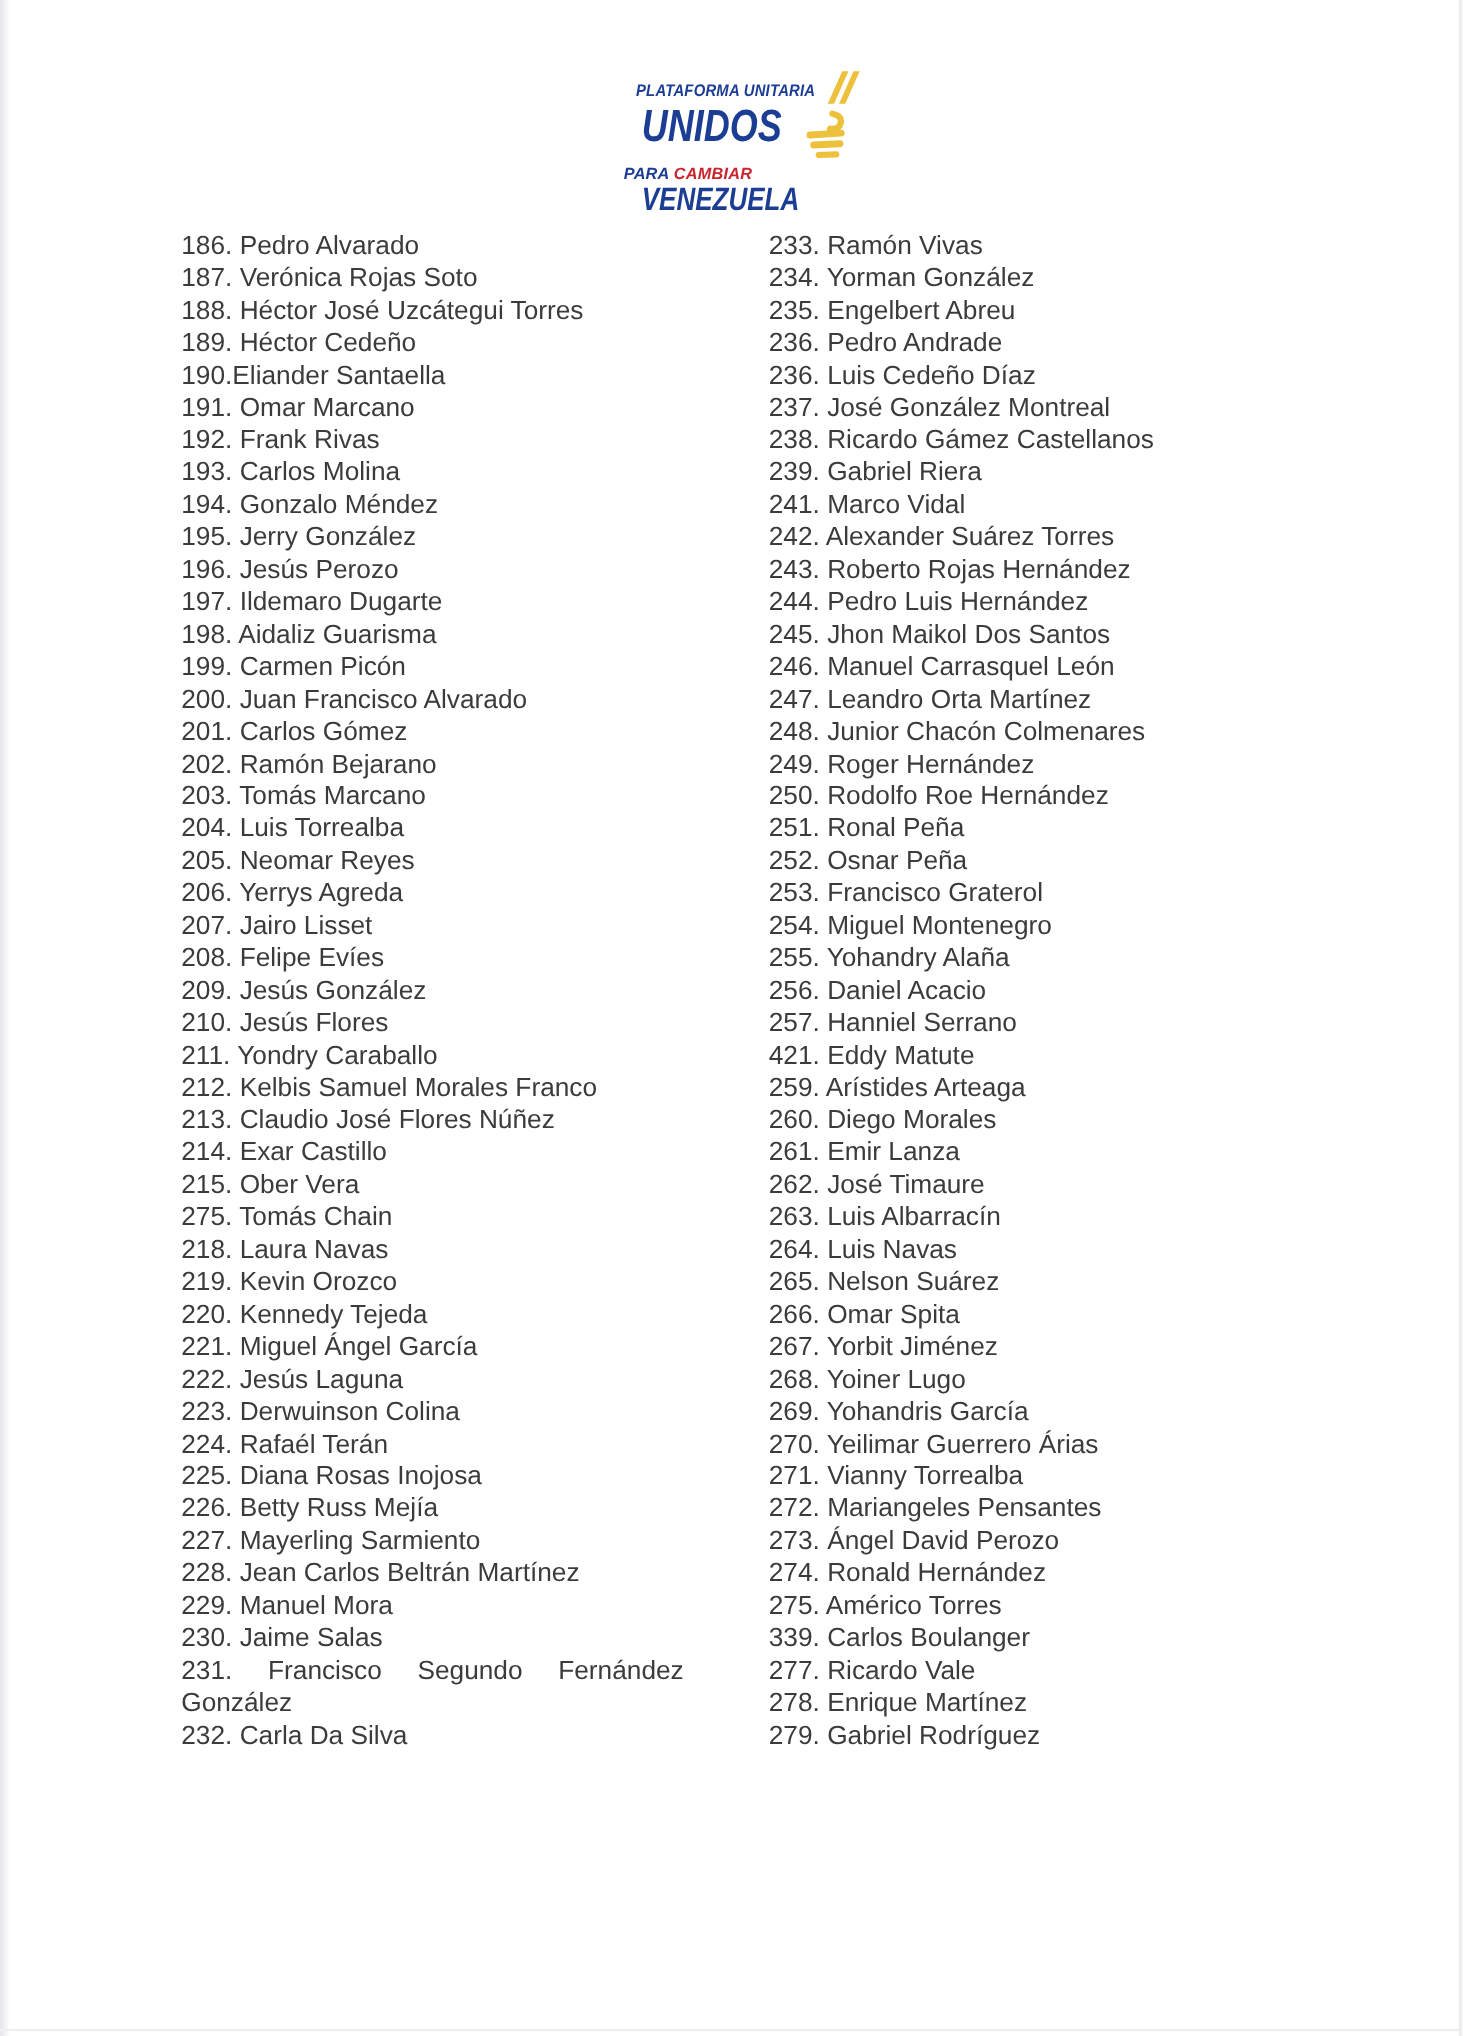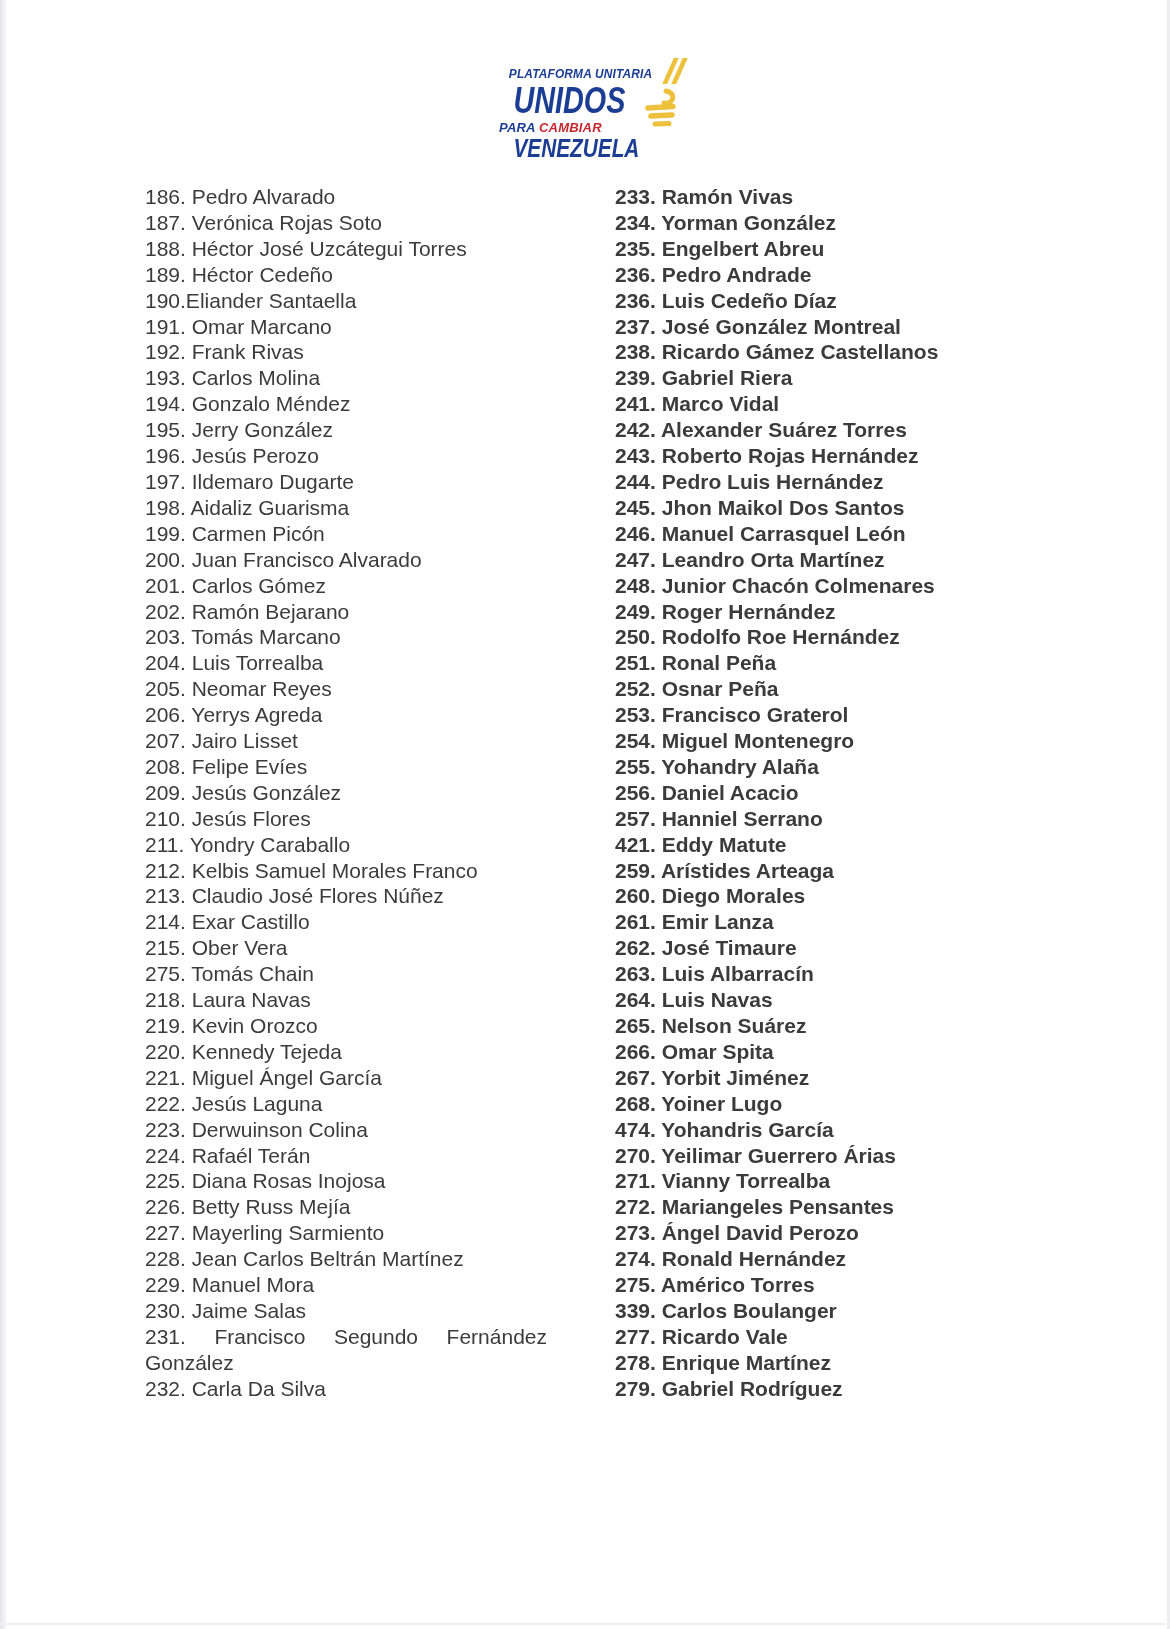--- a/index.html
+++ b/index.html
@@ -34,35 +34,35 @@
     background:var(--yellow,#eec13d); transform:skewX(-24deg); }
   .logo-slashes i:nth-child(1){ left:2px; }
   .logo-slashes i:nth-child(2){ left:11px; }
   .logo-unidos {
     color:var(--navy,#1c3d94); font-size:36px; font-weight:bold; font-style:italic;
     line-height:32px; transform:scaleX(.80); transform-origin:center;
     white-space:nowrap; margin-top:3px;
   }
   .logo-paracambiar {
     font-size:13px; font-weight:bold; font-style:italic; line-height:14px;
-    white-space:nowrap; letter-spacing:.2px; margin-top:4px;
+    white-space:nowrap; letter-spacing:.2px; margin-top:15px;
   }
   .logo-para    { color:var(--navy,#1c3d94); }
   .logo-cambiar { color:var(--red,#c9252c); }
   .logo-venezuela {
     color:var(--navy,#1c3d94); font-size:26px; font-weight:bold; font-style:italic;
     line-height:24px; transform:scaleX(.80); transform-origin:center;
     white-space:nowrap; margin-top:1px;
   }
   .hand-icon { position:absolute; left:146px; top:24px; }
 
   
   .name-col { position:absolute; top:184px; }
   .col-left  { left:145px; width:402px; }
-  .col-right { left:615px; width:452px;font-weight:bold; }
+  .col-right { left:615px; width:452px; }
   .list-entry {
     font-size:21px; line-height:25.9px; color:#3b3b3b;
     text-align:justify; text-justify:inter-word;
   }
 </style>
 </head>
 <body style="--navy: #1c3d94; --red: #c9252c; --yellow: #eec13d;">
 
 <div class="edge-left"></div>
 <div class="edge-right"></div>
@@ -170,21 +170,21 @@
     <div class="list-entry">259. Arístides Arteaga</div>
     <div class="list-entry">260. Diego Morales</div>
     <div class="list-entry">261. Emir Lanza</div>
     <div class="list-entry">262. José Timaure</div>
     <div class="list-entry">263. Luis Albarracín</div>
     <div class="list-entry">264. Luis Navas</div>
     <div class="list-entry">265. Nelson Suárez</div>
     <div class="list-entry">266. Omar Spita</div>
     <div class="list-entry">267. Yorbit Jiménez</div>
     <div class="list-entry">268. Yoiner Lugo</div>
-    <div class="list-entry">474. Yohandris García</div>
+    <div class="list-entry">269. Yohandris García</div>
     <div class="list-entry">270. Yeilimar Guerrero Árias</div>
     <div class="list-entry">271. Vianny Torrealba</div>
     <div class="list-entry">272. Mariangeles Pensantes</div>
     <div class="list-entry">273. Ángel David Perozo</div>
     <div class="list-entry">274. Ronald Hernández</div>
     <div class="list-entry">275. Américo Torres</div>
     <div class="list-entry">339. Carlos Boulanger</div>
     <div class="list-entry">277. Ricardo Vale</div>
     <div class="list-entry">278. Enrique Martínez</div>
     <div class="list-entry">279. Gabriel Rodríguez</div>

